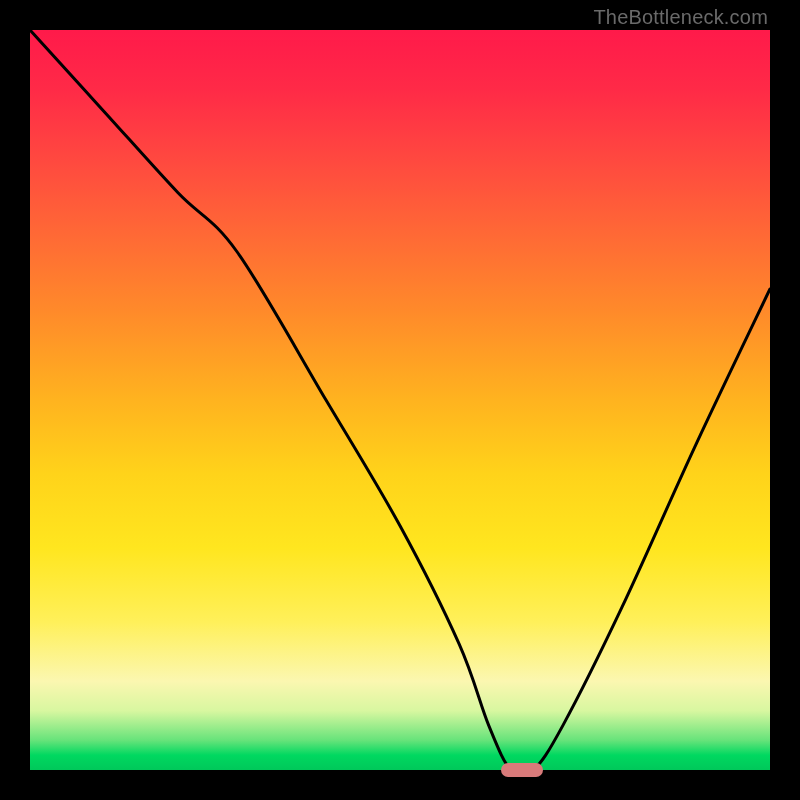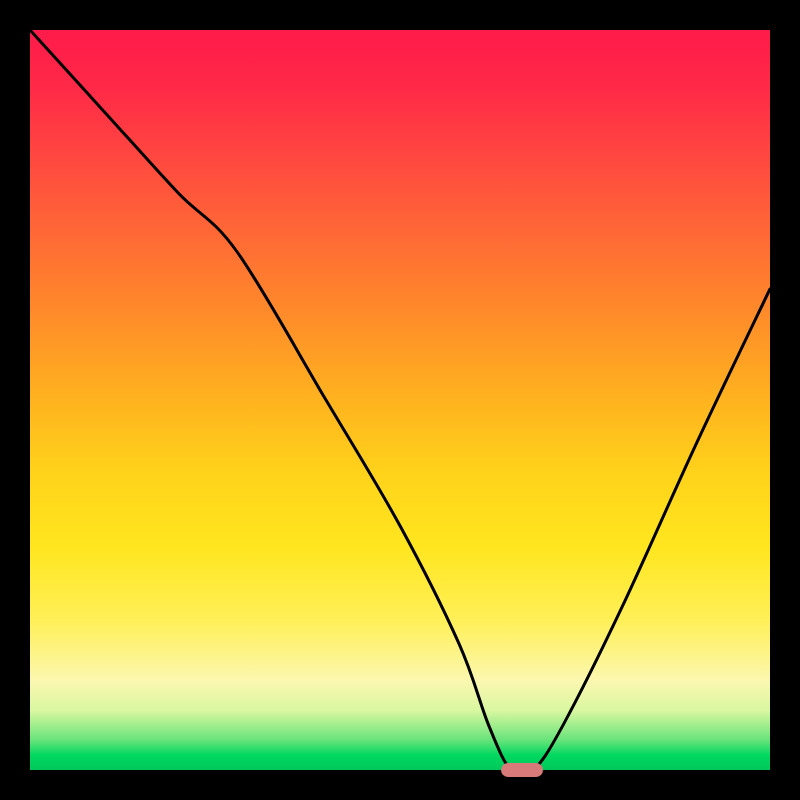--- a/index.html
+++ b/index.html
@@ -61,20 +61,21 @@
     width: 42px;
     height: 14px;
     border-radius: 7px;
     background: #d87a7a;
   }
 </style>
 </head>
 <body>
 
 <div class="frame">
+  <div class="watermark">TheBottleneck.com</div>
 
   <div class="plot-area">
     <svg class="curve" viewBox="0 0 740 740" preserveAspectRatio="none">
       <path fill="none" stroke="#000" stroke-width="3" stroke-linejoin="round" stroke-linecap="round" d="M 0 0 C 12.333333333333334 13.566666666666663 49.33333333333333 54.26666666666665 74 81.39999999999998 C 98.66666666666667 108.5333333333333 125.8 139.36666666666662 148 162.79999999999995 C 170.2 186.2333333333333 182.53333333333336 187.46666666666667 207.20000000000002 222 C 231.86666666666667 256.53333333333336 268.8666666666667 324.3666666666667 296 370 C 323.1333333333333 415.6333333333333 347.8 455.09999999999997 370 495.79999999999995 C 392.2 536.5 414.4 580.9000000000001 429.2 614.2 C 444 647.5 450.1666666666667 674.6333333333333 458.8 695.6 C 467.43333333333334 716.5666666666667 473.6 732.6 481 740 C 488.4 747.4 494.5666666666667 747.4 503.20000000000005 740 C 511.83333333333337 732.6 518 722.7333333333333 532.8 695.6 C 547.5999999999999 668.4666666666667 569.8 624.0666666666667 592 577.2 C 614.2 530.3333333333334 641.3333333333334 467.43333333333334 666 414.4 C 690.6666666666666 361.3666666666666 727.6666666666666 284.9 740 259"></path>
     </svg>
     <div class="marker" style="width: 42.18px; left: 471.01px; top: 733px; background: rgb(216, 122, 122);"></div>
   </div>
 </div>
 
 </body></html>

